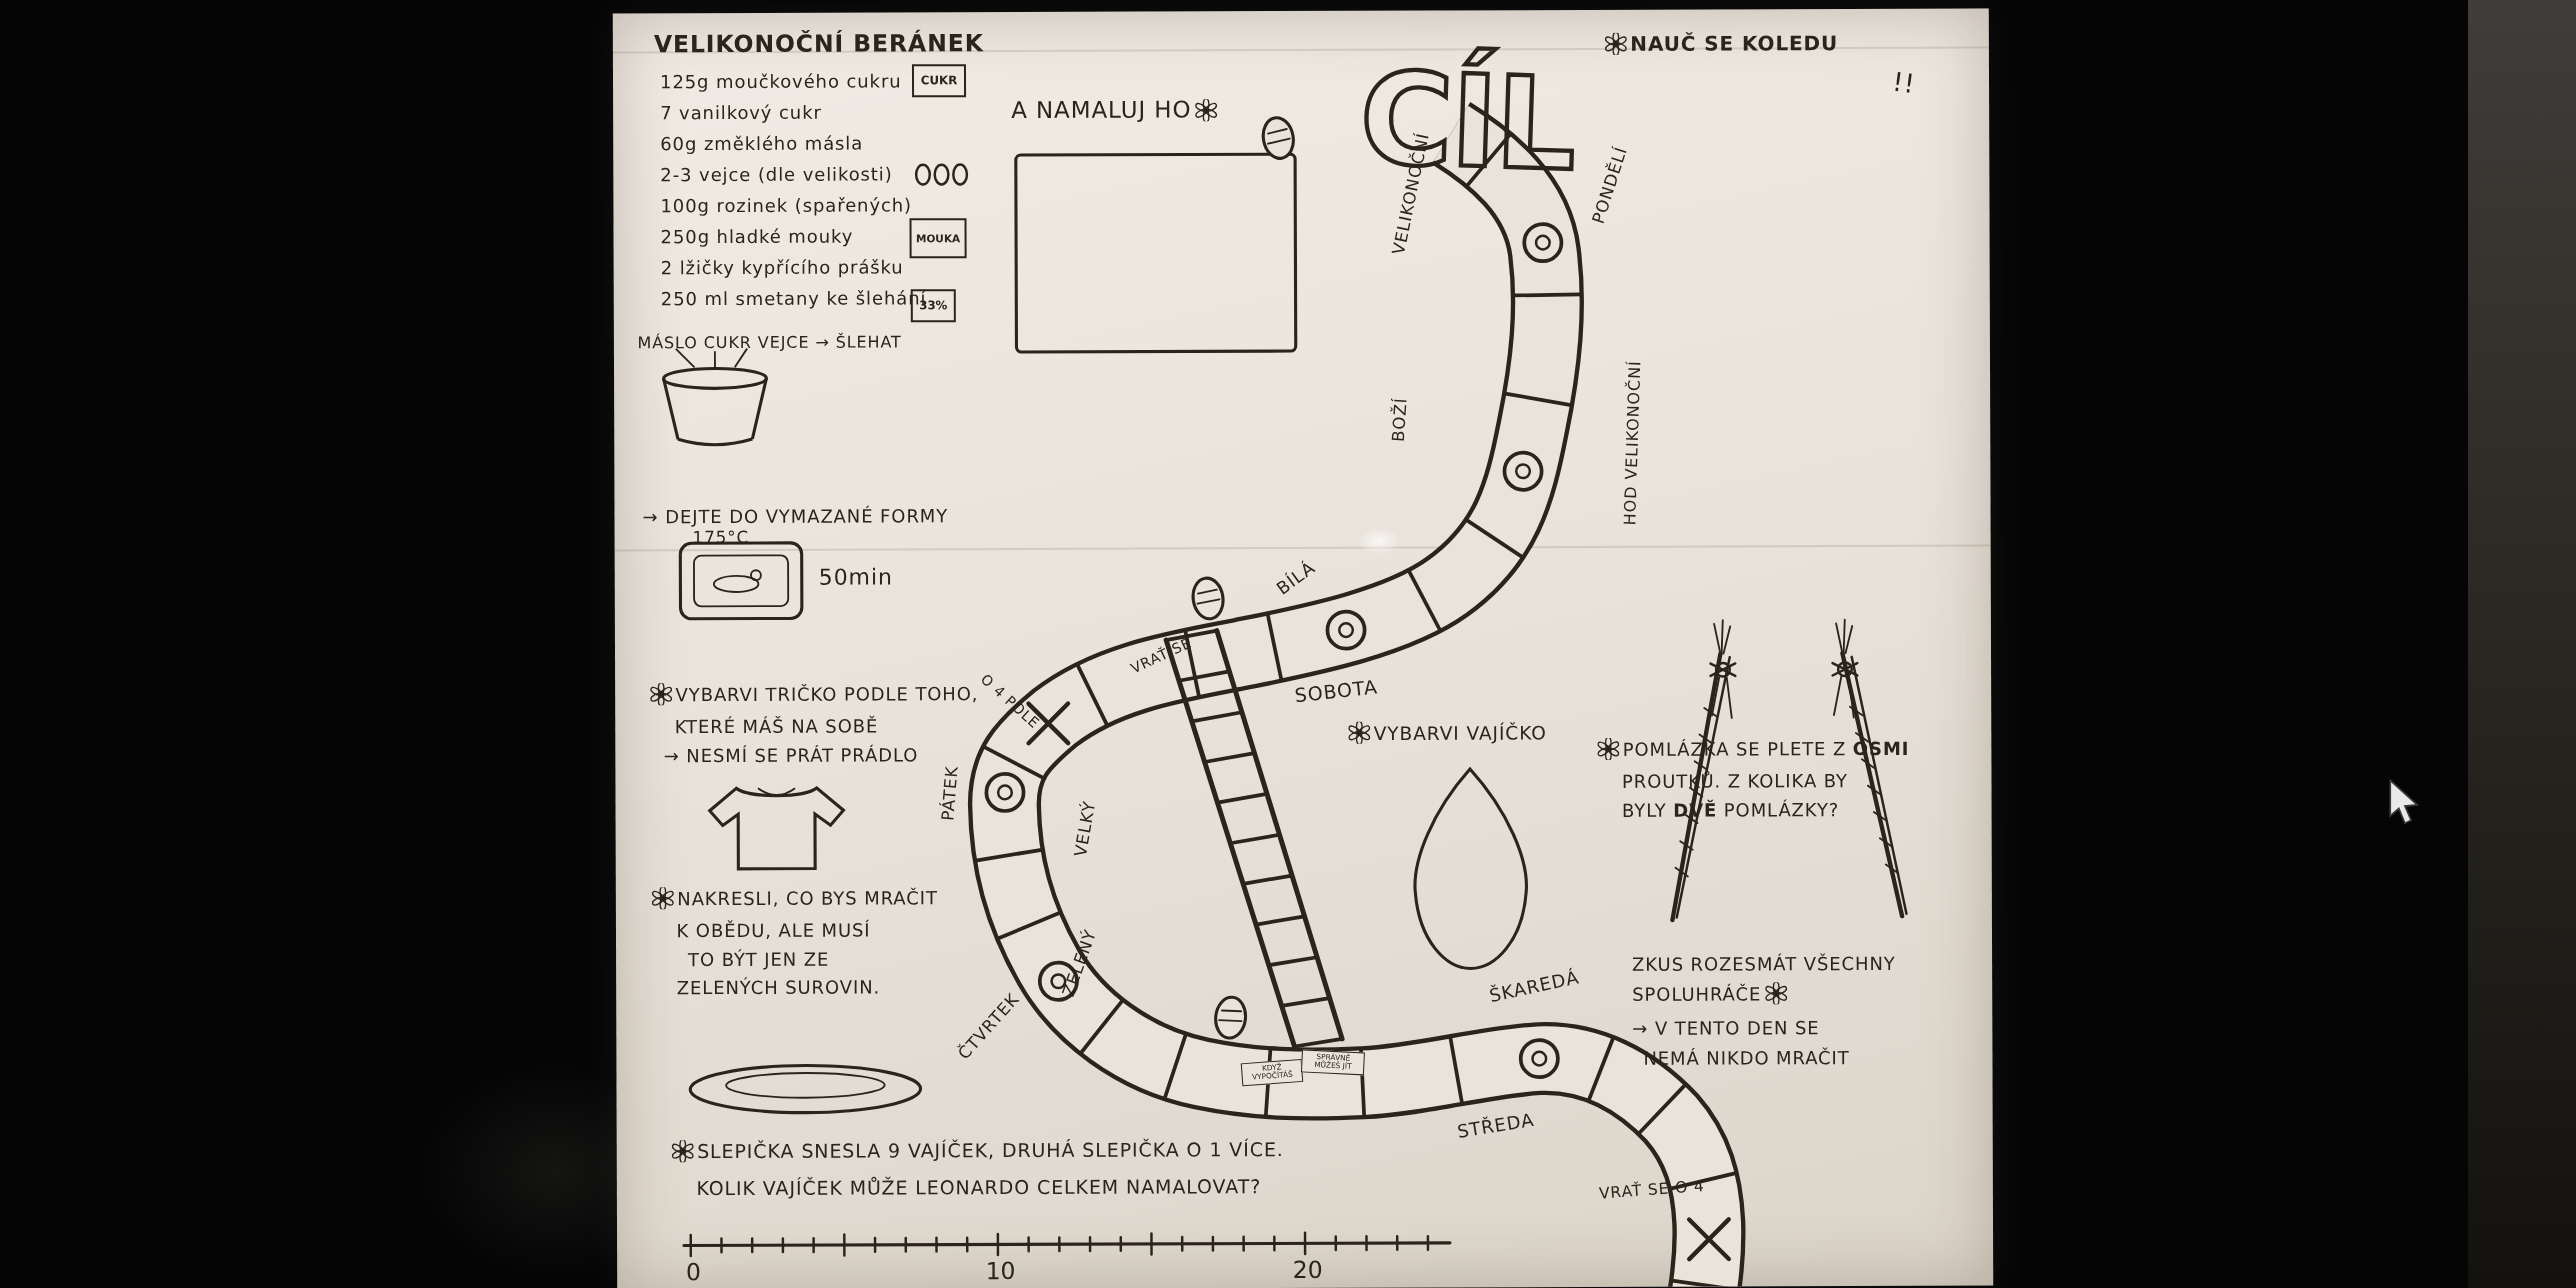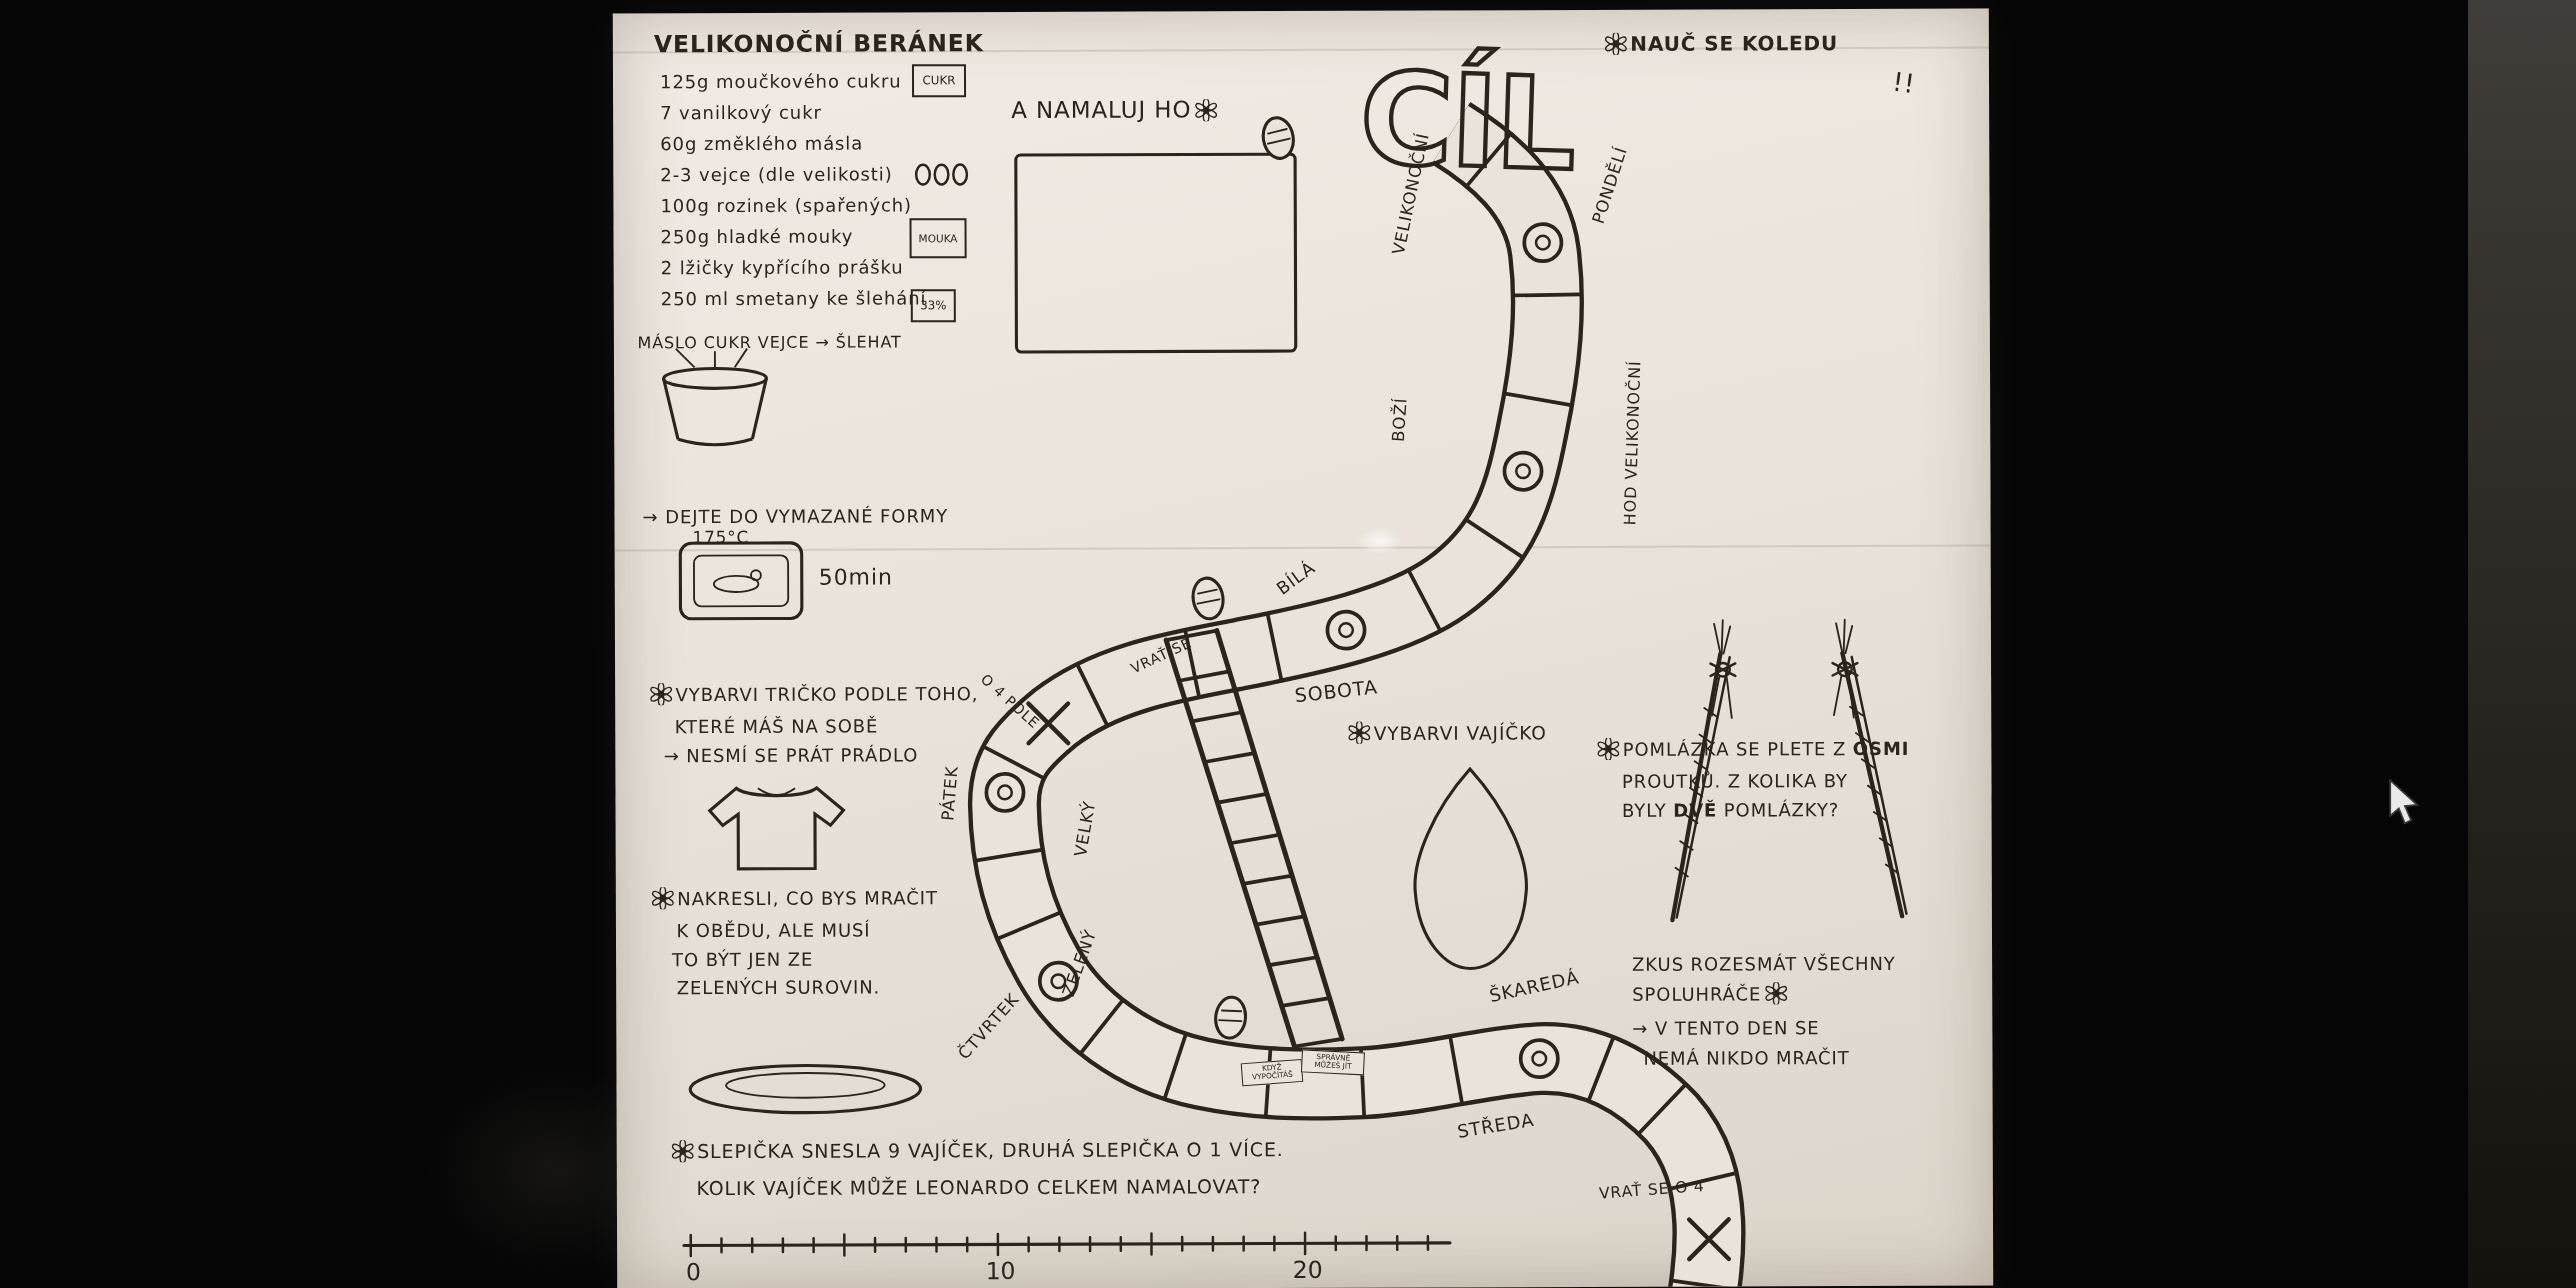--- a/index.html
+++ b/index.html
@@ -14,21 +14,21 @@
     box-shadow:inset 0 0 68px rgba(95,80,62,.32), 0 0 43px rgba(255,255,255,.05);
     transform:rotate(-0.2deg);}
   .paper svg.boardsvg{position:absolute;left:0;top:0;}
   .hw{position:absolute;white-space:nowrap;letter-spacing:0.9px;color:#2b241c;}
   .pin{position:absolute;transform-origin:center;white-space:nowrap;letter-spacing:0.9px;color:#2b241c;}
   .lines div{white-space:nowrap;}
   .b{font-weight:bold;}
   .mini{position:absolute;border:1.9px solid #2b241c;background:#eae4dc;color:#2b241c;
     font-size:7.4px;line-height:1.15;text-align:center;padding:1.9px 1.2px;white-space:normal;}
   .iconbox{position:absolute;border:2.5px solid #2b241c;color:#2b241c;display:flex;
-    align-items:center;justify-content:center;background:transparent;}
+    align-items:center;justify-content:center;background:transparent;font-weight:bold;}
   .fl{display:inline-block;vertical-align:-3.7px;margin:0 3.7px;}
   .glare{position:absolute;left:743px;top:517px;width:43px;height:27px;border-radius:50%;
     background:radial-gradient(closest-side,rgba(255,255,255,.75),rgba(255,255,255,0));}
   .crease{position:absolute;left:0;width:100%;height:1.9px;background:rgba(110,95,80,.18);}
 </style>
 </head>
 <body>
 
 <div class="stage">
   <div class="edgeband"></div>
@@ -309,21 +309,21 @@
       <div><i class="fl"><svg viewBox="-20 -20 40 40" width="22" height="22">
               <ellipse cx="0" cy="-11" rx="5" ry="10" fill="none" stroke="#2b241c" stroke-width="2.5" transform="rotate(0)"></ellipse>
               <ellipse cx="0" cy="-11" rx="5" ry="10" fill="none" stroke="#2b241c" stroke-width="2.5" transform="rotate(60)"></ellipse>
               <ellipse cx="0" cy="-11" rx="5" ry="10" fill="none" stroke="#2b241c" stroke-width="2.5" transform="rotate(120)"></ellipse>
               <ellipse cx="0" cy="-11" rx="5" ry="10" fill="none" stroke="#2b241c" stroke-width="2.5" transform="rotate(180)"></ellipse>
               <ellipse cx="0" cy="-11" rx="5" ry="10" fill="none" stroke="#2b241c" stroke-width="2.5" transform="rotate(240)"></ellipse>
               <ellipse cx="0" cy="-11" rx="5" ry="10" fill="none" stroke="#2b241c" stroke-width="2.5" transform="rotate(300)"></ellipse>
               <circle r="4.5" fill="none" stroke="#2b241c" stroke-width="2.5"></circle>
             </svg></i><span>NAKRESLI, CO BYS MRAČIT</span></div>
       <div style="margin-left:28.5px">K OBĚDU, ALE MUSÍ</div>
-      <div style="margin-left:24px">TO BÝT JEN ZE</div>
+      <div style="margin-left:40px">TO BÝT JEN ZE</div>
       <div style="margin-left:28.5px">ZELENÝCH SUROVIN.</div>
     </div>
 
     <div class="hw" style="left:729px;top:711px;font-size:18.6px">
       <i class="fl"><svg viewBox="-20 -20 40 40" width="22" height="22">
             <ellipse cx="0" cy="-11" rx="5" ry="10" fill="none" stroke="#2b241c" stroke-width="2.5" transform="rotate(0)"></ellipse>
             <ellipse cx="0" cy="-11" rx="5" ry="10" fill="none" stroke="#2b241c" stroke-width="2.5" transform="rotate(60)"></ellipse>
             <ellipse cx="0" cy="-11" rx="5" ry="10" fill="none" stroke="#2b241c" stroke-width="2.5" transform="rotate(120)"></ellipse>
             <ellipse cx="0" cy="-11" rx="5" ry="10" fill="none" stroke="#2b241c" stroke-width="2.5" transform="rotate(180)"></ellipse>
             <ellipse cx="0" cy="-11" rx="5" ry="10" fill="none" stroke="#2b241c" stroke-width="2.5" transform="rotate(240)"></ellipse>

